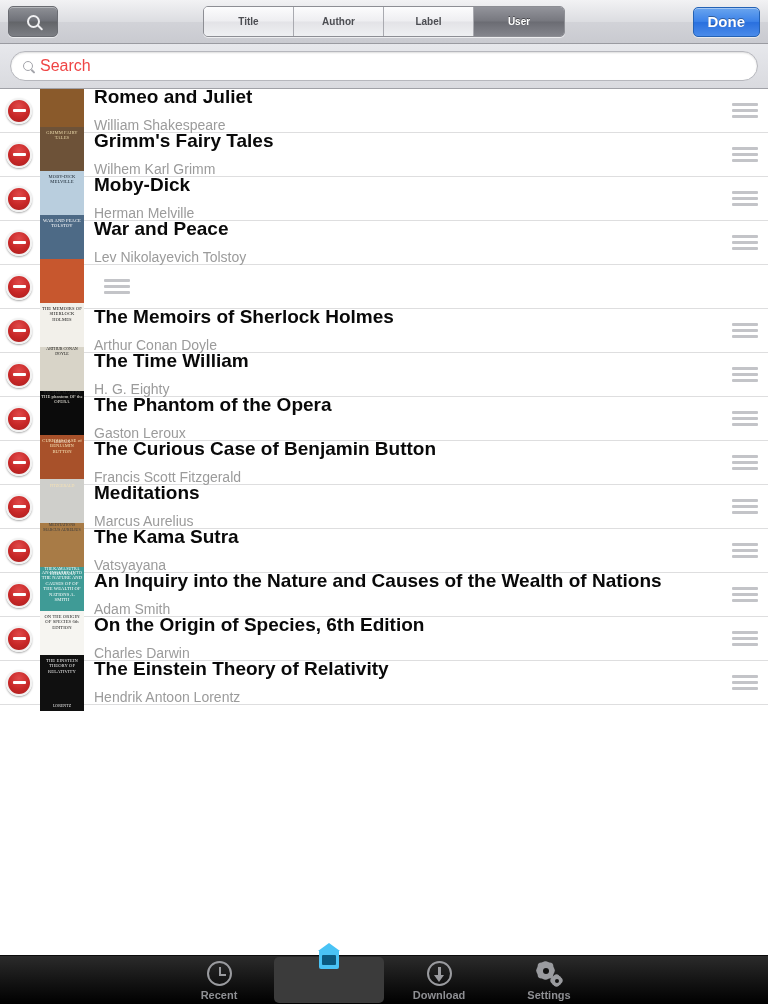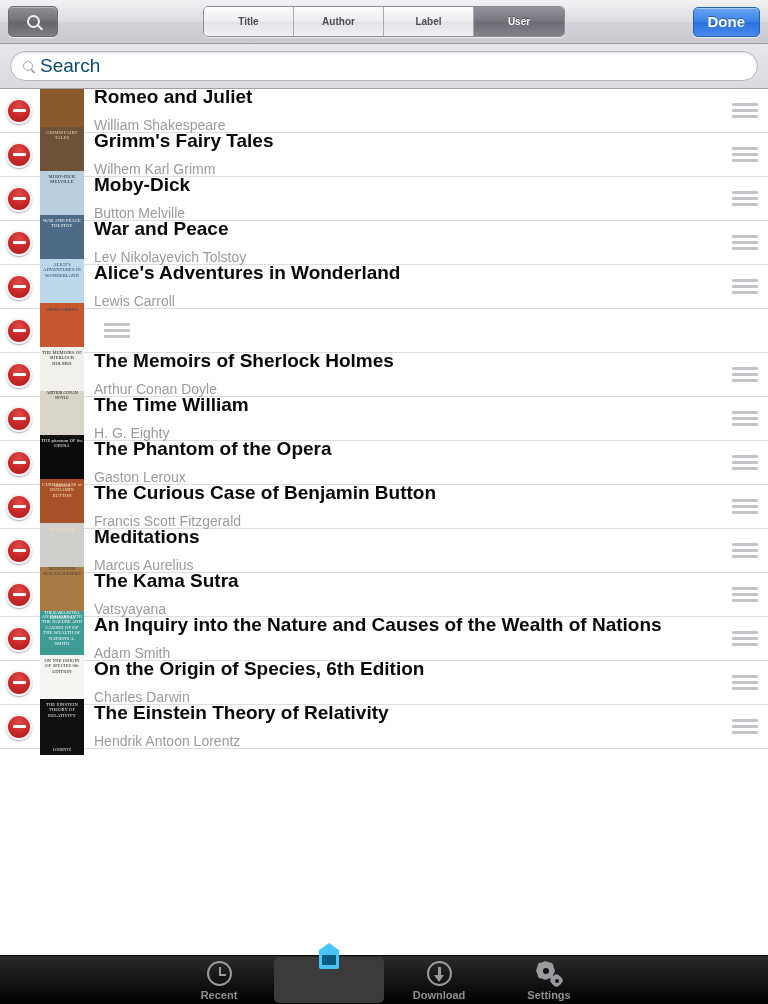--- a/index.html
+++ b/index.html
@@ -80,21 +80,21 @@
     display: flex; align-items: center; padding: 0 12px; gap: 7px;
   }
   .mag-sm {
     width: 10px; height: 10px; border-radius: 50%;
     border: 1.6px solid #a4a5ab; position: relative; flex: 0 0 auto;
   }
   .mag-sm::after {
     content: ""; position: absolute; width: 1.6px; height: 5px; background: #a4a5ab;
     right: -2px; bottom: -4px; transform: rotate(-45deg); border-radius: 1px;
   }
-  .search-placeholder { font-size: 19px; color: #0c4a6e; }
+  .search-placeholder { font-size: 16px; color: #ef4444; }
 
   
   .list { flex: 1 1 auto; background: #fff; overflow: hidden; }
   .row {
     height: 44px; display: flex; align-items: center;
     border-bottom: 1px solid #dededf; padding: 0 0 0 6px; background: #fff;
   }
   .del-btn {
     flex: 0 0 auto; width: 26px; height: 26px; border-radius: 50%;
     background: radial-gradient(circle at 50% 30%, #e04a4a 0%, #c82727 55%, #a81d1d 100%);
@@ -224,57 +224,39 @@
       <div class="row">
         <div class="del-btn">
           <div class="del-bar"></div>
         </div>
         <div class="cover" style="background: rgb(185, 206, 222); color: rgb(21, 33, 44);">
           <span class="ct">MOBY-DICK MELVILLE</span>
           <span class="cb"></span>
         </div>
         <div class="texts">
           <div class="title">Moby-Dick</div>
-          <div class="author">Button Melville</div>
+          <div class="author">Herman Melville</div>
         </div>
         <div class="reorder">
           <span></span>
           <span></span>
           <span></span>
         </div>
       </div>
       <div class="row">
         <div class="del-btn">
           <div class="del-bar"></div>
         </div>
         <div class="cover" style="background: rgb(77, 106, 134); color: rgb(255, 255, 255);">
           <span class="ct">WAR AND PEACE TOLSTOY</span>
           <span class="cb"></span>
         </div>
         <div class="texts">
           <div class="title">War and Peace</div>
           <div class="author">Lev Nikolayevich Tolstoy</div>
-        </div>
-        <div class="reorder">
-          <span></span>
-          <span></span>
-          <span></span>
-        </div>
-      </div>
-      <div class="row">
-        <div class="del-btn">
-          <div class="del-bar"></div>
-        </div>
-        <div class="cover" style="background: rgb(188, 215, 234); color: rgb(27, 63, 99);">
-          <span class="ct">ALICE'S ADVENTURES IN WONDERLAND</span>
-          <span class="cb">LEWIS CARROLL</span>
-        </div>
-        <div class="texts">
-          <div class="title">Alice's Adventures in Wonderland</div>
-          <div class="author">Lewis Carroll</div>
         </div>
         <div class="reorder">
           <span></span>
           <span></span>
           <span></span>
         </div>
       </div>
       <div class="row">
         <div class="del-btn">
           <div class="del-bar"></div>

